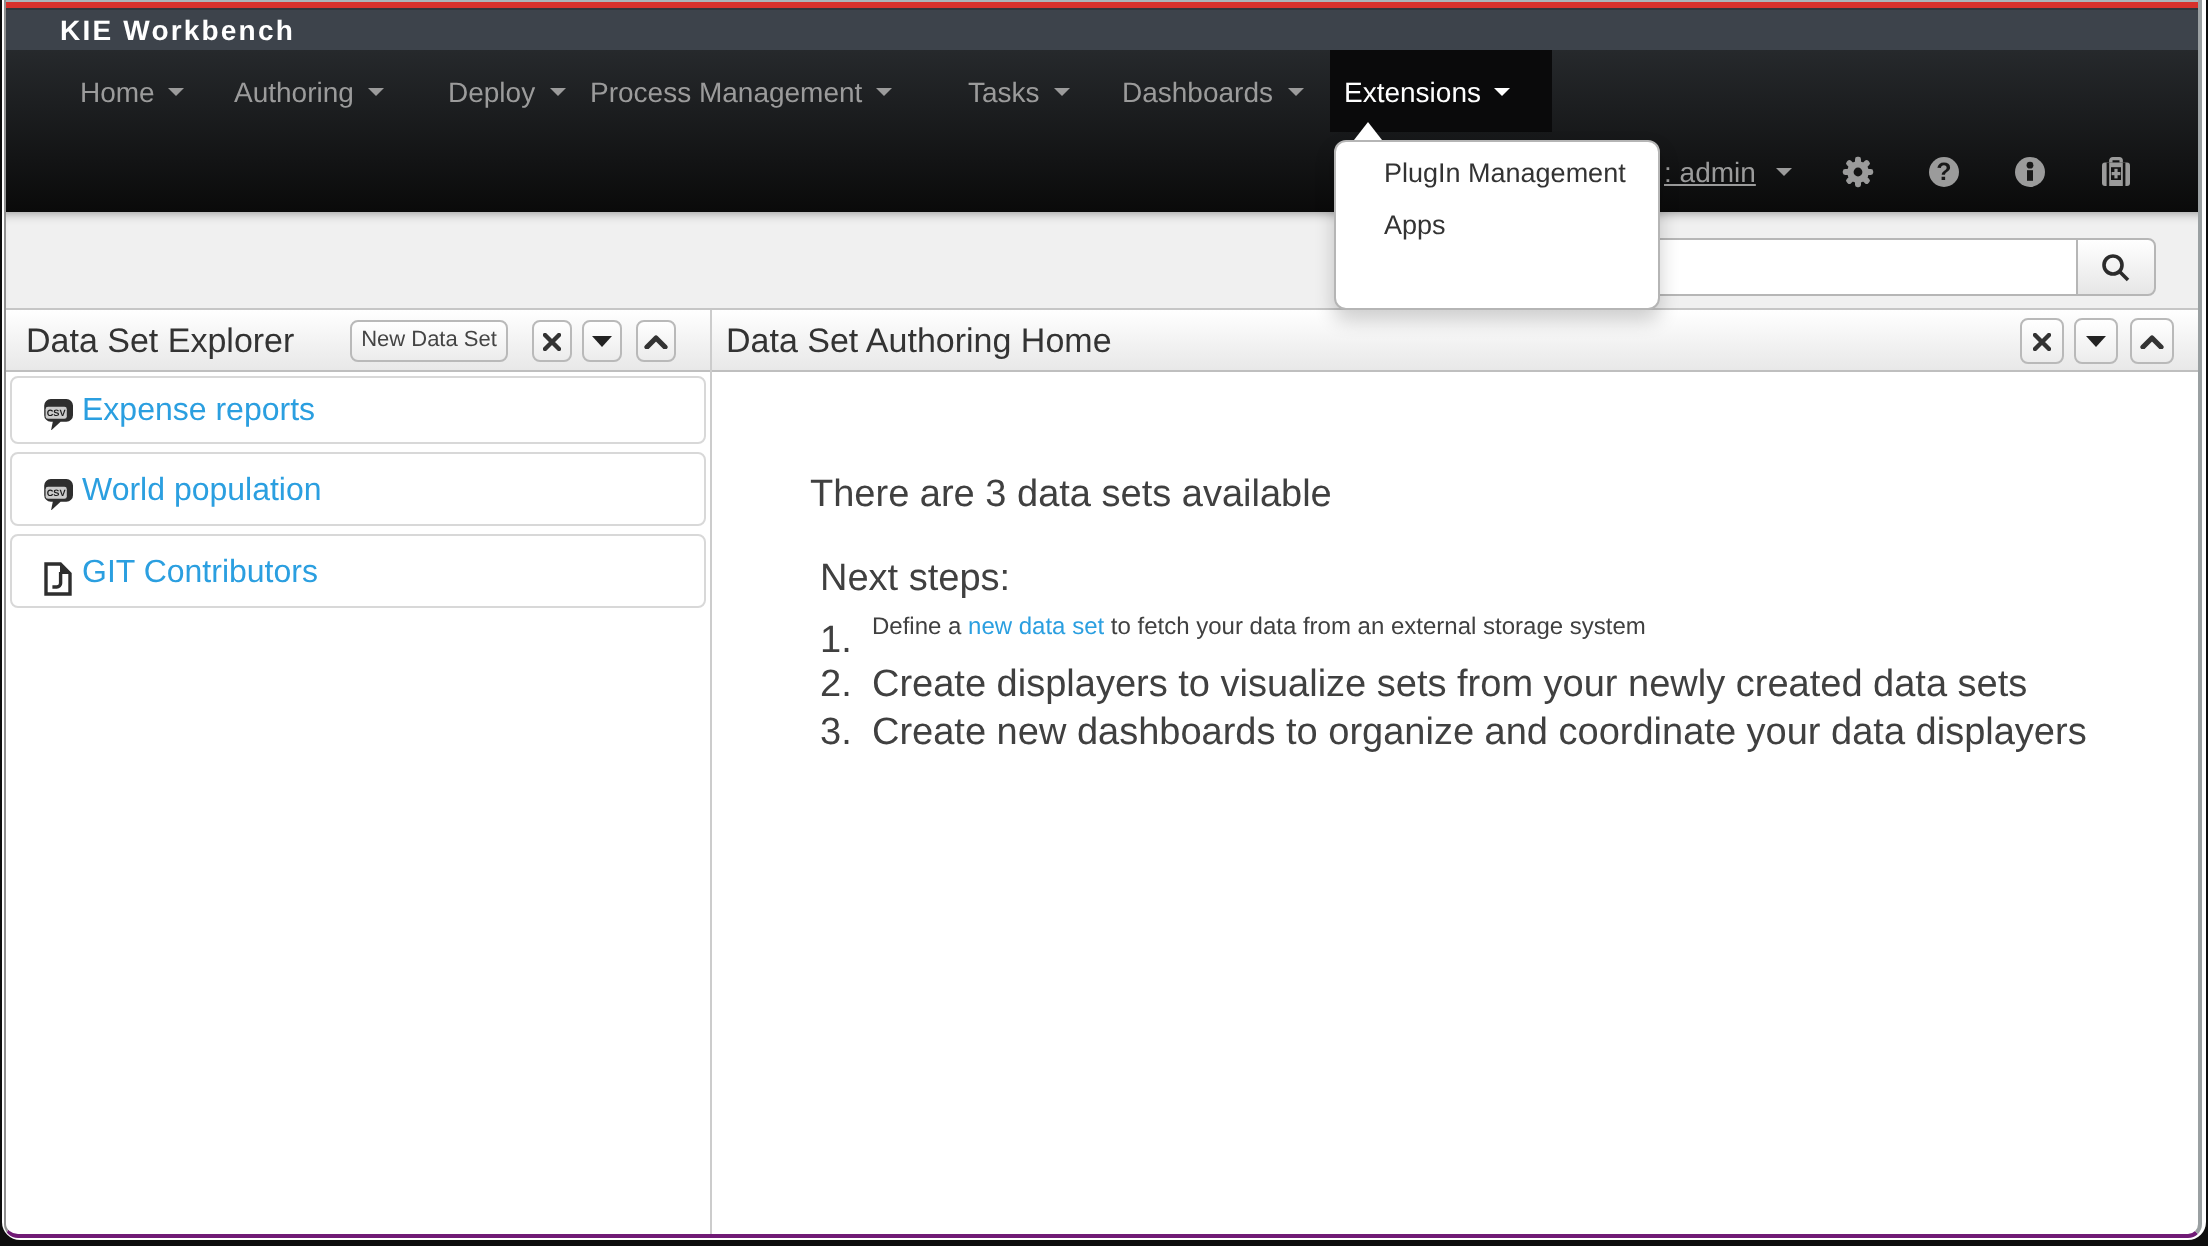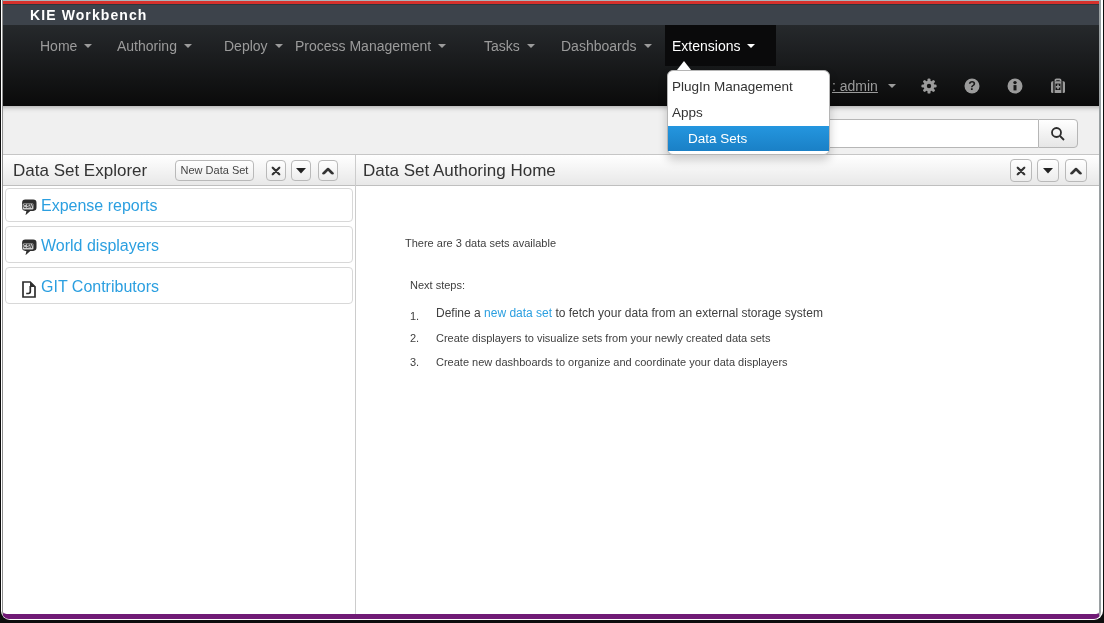--- a/index.html
+++ b/index.html
@@ -2,21 +2,21 @@
 <html><head>
 <meta charset="utf-8">
 <style>
   html,body{margin:0;padding:0;}
   body{width:1104px;height:623px;position:relative;background:#0d0d0d;
        font-family:"Liberation Sans", sans-serif; overflow:hidden;}
   .abs{position:absolute;}
   *{box-sizing:border-box;}
   #winwhite{position:absolute;left:1px;top:0;width:1102px;height:620px;background:#fff;border-radius:0 0 9px 9px;}
   #app{position:absolute;left:2px;top:0;width:1099px;height:619px;background:#fff;
-       border:1px solid #909090;border-right:2px solid #9aa0a2;border-bottom:5px solid #701a75;border-top:none;border-radius:0 0 7px 7px;overflow:hidden;}
+       border:1px solid #909090;border-right:2px solid #9aa0a2;border-bottom:2px solid #701a75;border-top:none;border-radius:0 0 7px 7px;overflow:hidden;}
   
   #topline{left:-1px;top:0;width:1100px;height:1px;background:#a9b5b9;}
   #redline{left:-1px;top:1px;width:1100px;height:3px;background:#d6312c;}
   #slate{left:-1px;top:4px;width:1100px;height:21px;background:#3d434b;box-shadow:inset 0 1px 0 #2e363c;}
   #brand{left:27px;top:4px;height:21px;line-height:22px;color:#fff;font-weight:bold;
          font-size:14px;letter-spacing:1.1px;}
   #nav{left:-1px;top:25px;width:1100px;height:81px;background:linear-gradient(#26292c,#0a0a0a);}
   .navitem{position:absolute;top:33px;height:26px;line-height:26px;font-size:14px;color:#9b9b9b;}
   .caret{display:inline-block;width:0;height:0;border-left:4px solid transparent;
          border-right:4px solid transparent;border-top:4px solid #9b9b9b;margin-left:7px;
@@ -30,38 +30,38 @@
   #searchinput{left:757px;top:119px;width:278px;height:29px;background:#fff;border:1px solid #b6b6b6;
                border-radius:4px 0 0 4px;border-right:none;}
   #searchbtn{left:1035px;top:119px;width:40px;height:29px;background:linear-gradient(#ffffff,#e6e6e6);
              border:1px solid #b6b6b6;border-radius:0 4px 4px 0;}
   
   #ddtri{left:674px;top:61px;width:0;height:0;border-left:7px solid transparent;
          border-right:7px solid transparent;border-bottom:9px solid #fff;z-index:30;}
   #dropdown{left:664px;top:70px;width:163px;height:85px;background:#fff;border:1px solid #b5b5b5;
             border-radius:6px;box-shadow:0 5px 10px rgba(0,0,0,0.2);z-index:29;}
   .dditem{position:absolute;left:0;right:0;height:26px;line-height:26px;font-size:13.5px;color:#333;
-          padding-left:4px;}
+          padding-left:24px;}
   #ddactive{position:absolute;left:0;right:0;top:55px;height:25px;line-height:25px;font-size:13.5px;
             color:#fff;padding-left:20px;background:linear-gradient(#2496df,#1a80c6);}
   
   #maindiv{left:352px;top:155px;width:1px;height:462px;background:#ccc;}
   .phead{position:absolute;top:155px;height:31px;background:linear-gradient(#ffffff,#e8e8e8);
          border-bottom:1px solid #bfbfbf;}
   .ptitle{position:absolute;top:155px;height:30px;line-height:31px;font-size:17px;color:#333;}
   .sqbtn{position:absolute;width:20px;height:21px;border:1px solid #b9b9b9;border-radius:4px;
          background:linear-gradient(#ffffff,#ececec);}
   .sqbtn svg{position:absolute;left:50%;top:50%;transform:translate(-50%,-50%);}
   #newds{position:absolute;left:172px;top:160px;width:79px;height:21px;border:1px solid #b9b9b9;
          border-radius:4px;background:linear-gradient(#ffffff,#ececec);font-size:11px;color:#444;
          text-align:center;line-height:19px;}
   
   .row{position:absolute;left:2px;width:348px;background:#fff;border:1px solid #d8d8d8;border-radius:4px;}
   .rowlink{position:absolute;left:38px;font-size:16px;color:#2b9fe0;}
-  .rtext{position:absolute;font-size:11px;color:#404040;}
+  .rtext{position:absolute;font-size:19px;color:#404040;}
 </style>
 </head>
 <body>
 <div id="winwhite"></div>
 <div id="app">
   <div class="abs" id="topline"></div>
   <div class="abs" id="redline"></div>
   <div class="abs" id="slate"></div>
   <div class="abs" id="brand">KIE Workbench</div>
   <div class="abs" id="nav"></div>
@@ -162,31 +162,30 @@
     <path d="M3.4 0.5 h7.8 a3.3 3.3 0 0 1 3.3 3.3 v4.8 a3.3 3.3 0 0 1 -3.3 3.3 h-2.9 l-4.8 4.4 l0.9 -4.4 h-1 a3.3 3.3 0 0 1 -3.3 -3.3 v-4.8 a3.3 3.3 0 0 1 3.3 -3.3 z" fill="#2e2e2e"></path>
     <rect x="0.8" y="4.4" width="10.6" height="6" rx="1.2" fill="#cccccc"></rect>
     <text x="6.1" y="9.1" font-size="4.6" font-weight="bold" text-anchor="middle" fill="#1c1c1c" font-family="Liberation Sans">CSV</text>
   </svg>
   <svg class="abs" style="left:19px;top:281px" width="14" height="17" viewBox="0 0 14 17">
     <path d="M1 1 h7.2 l4.8 4.8 v10.2 h-12 z" fill="#fff" stroke="#2e2e2e" stroke-width="1.7"></path>
     <path d="M8 1 l5 5 h-5 z" fill="#2e2e2e"></path>
     <path d="M8.3 5 v5.6 a1.9 1.9 0 0 1 -1.9 1.9 h-2.2" stroke="#2e2e2e" stroke-width="1.7" fill="none"></path>
   </svg>
   <span class="rowlink" style="top:197px">Expense reports</span>
-  <span class="rowlink" style="top:237px">World displayers</span>
+  <span class="rowlink" style="top:237px">World population</span>
   <span class="rowlink" style="top:278px">GIT Contributors</span>
 
   <span class="rtext" style="left:402px;top:237px">There are 3 data sets available</span>
   <span class="rtext" style="left:407px;top:279px">Next steps:</span>
   <span class="rtext" style="left:407px;top:310px">1.</span>
   <span class="rtext" style="left:433px;top:306px;font-size:12px">Define a <span style="color:#2b9fe0">new data set</span> to fetch your data from an external storage system</span>
   <span class="rtext" style="left:407px;top:332px">2.</span>
   <span class="rtext" style="left:433px;top:332px">Create displayers to visualize sets from your newly created data sets</span>
   <span class="rtext" style="left:407px;top:356px">3.</span>
   <span class="rtext" style="left:433px;top:356px">Create new dashboards to organize and coordinate your data displayers</span>
 
   <div class="abs" id="ddtri"></div>
   <div class="abs" id="dropdown">
     <span class="dditem" style="top:3px">PlugIn Management</span>
     <span class="dditem" style="top:29px">Apps</span>
-    <span id="ddactive">Data Sets</span>
   </div>
 </div>
 
 </body></html>

